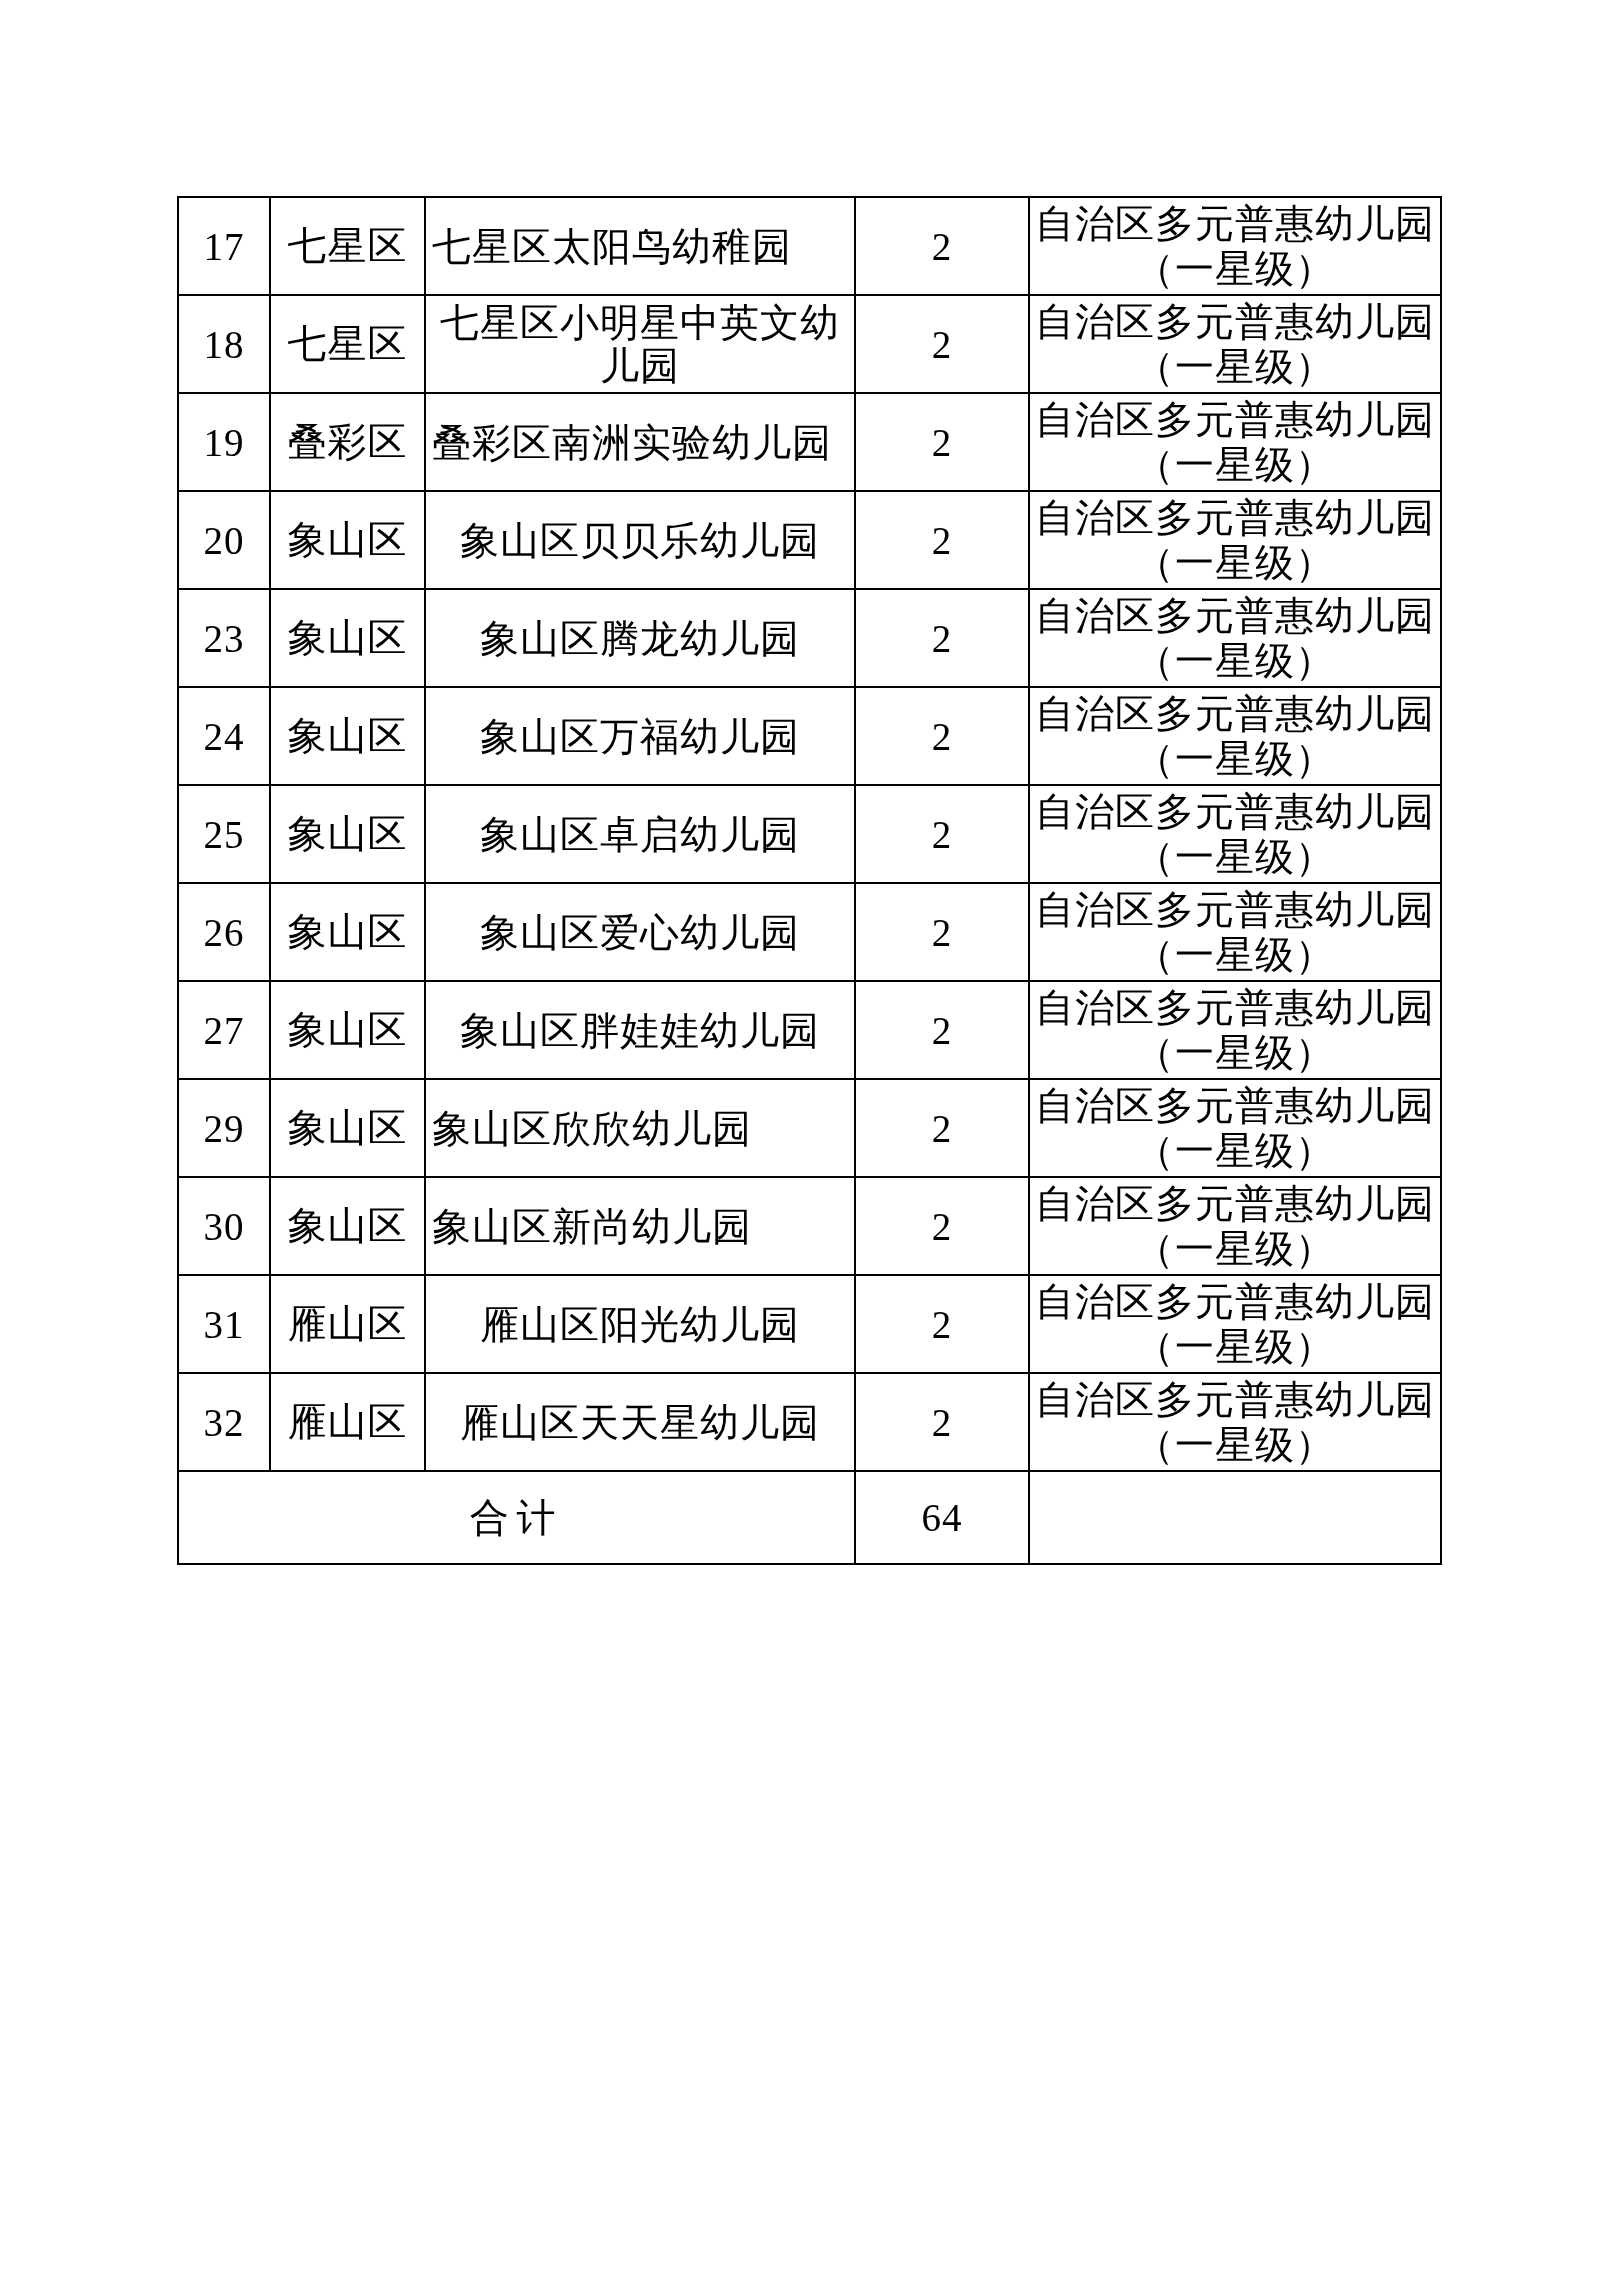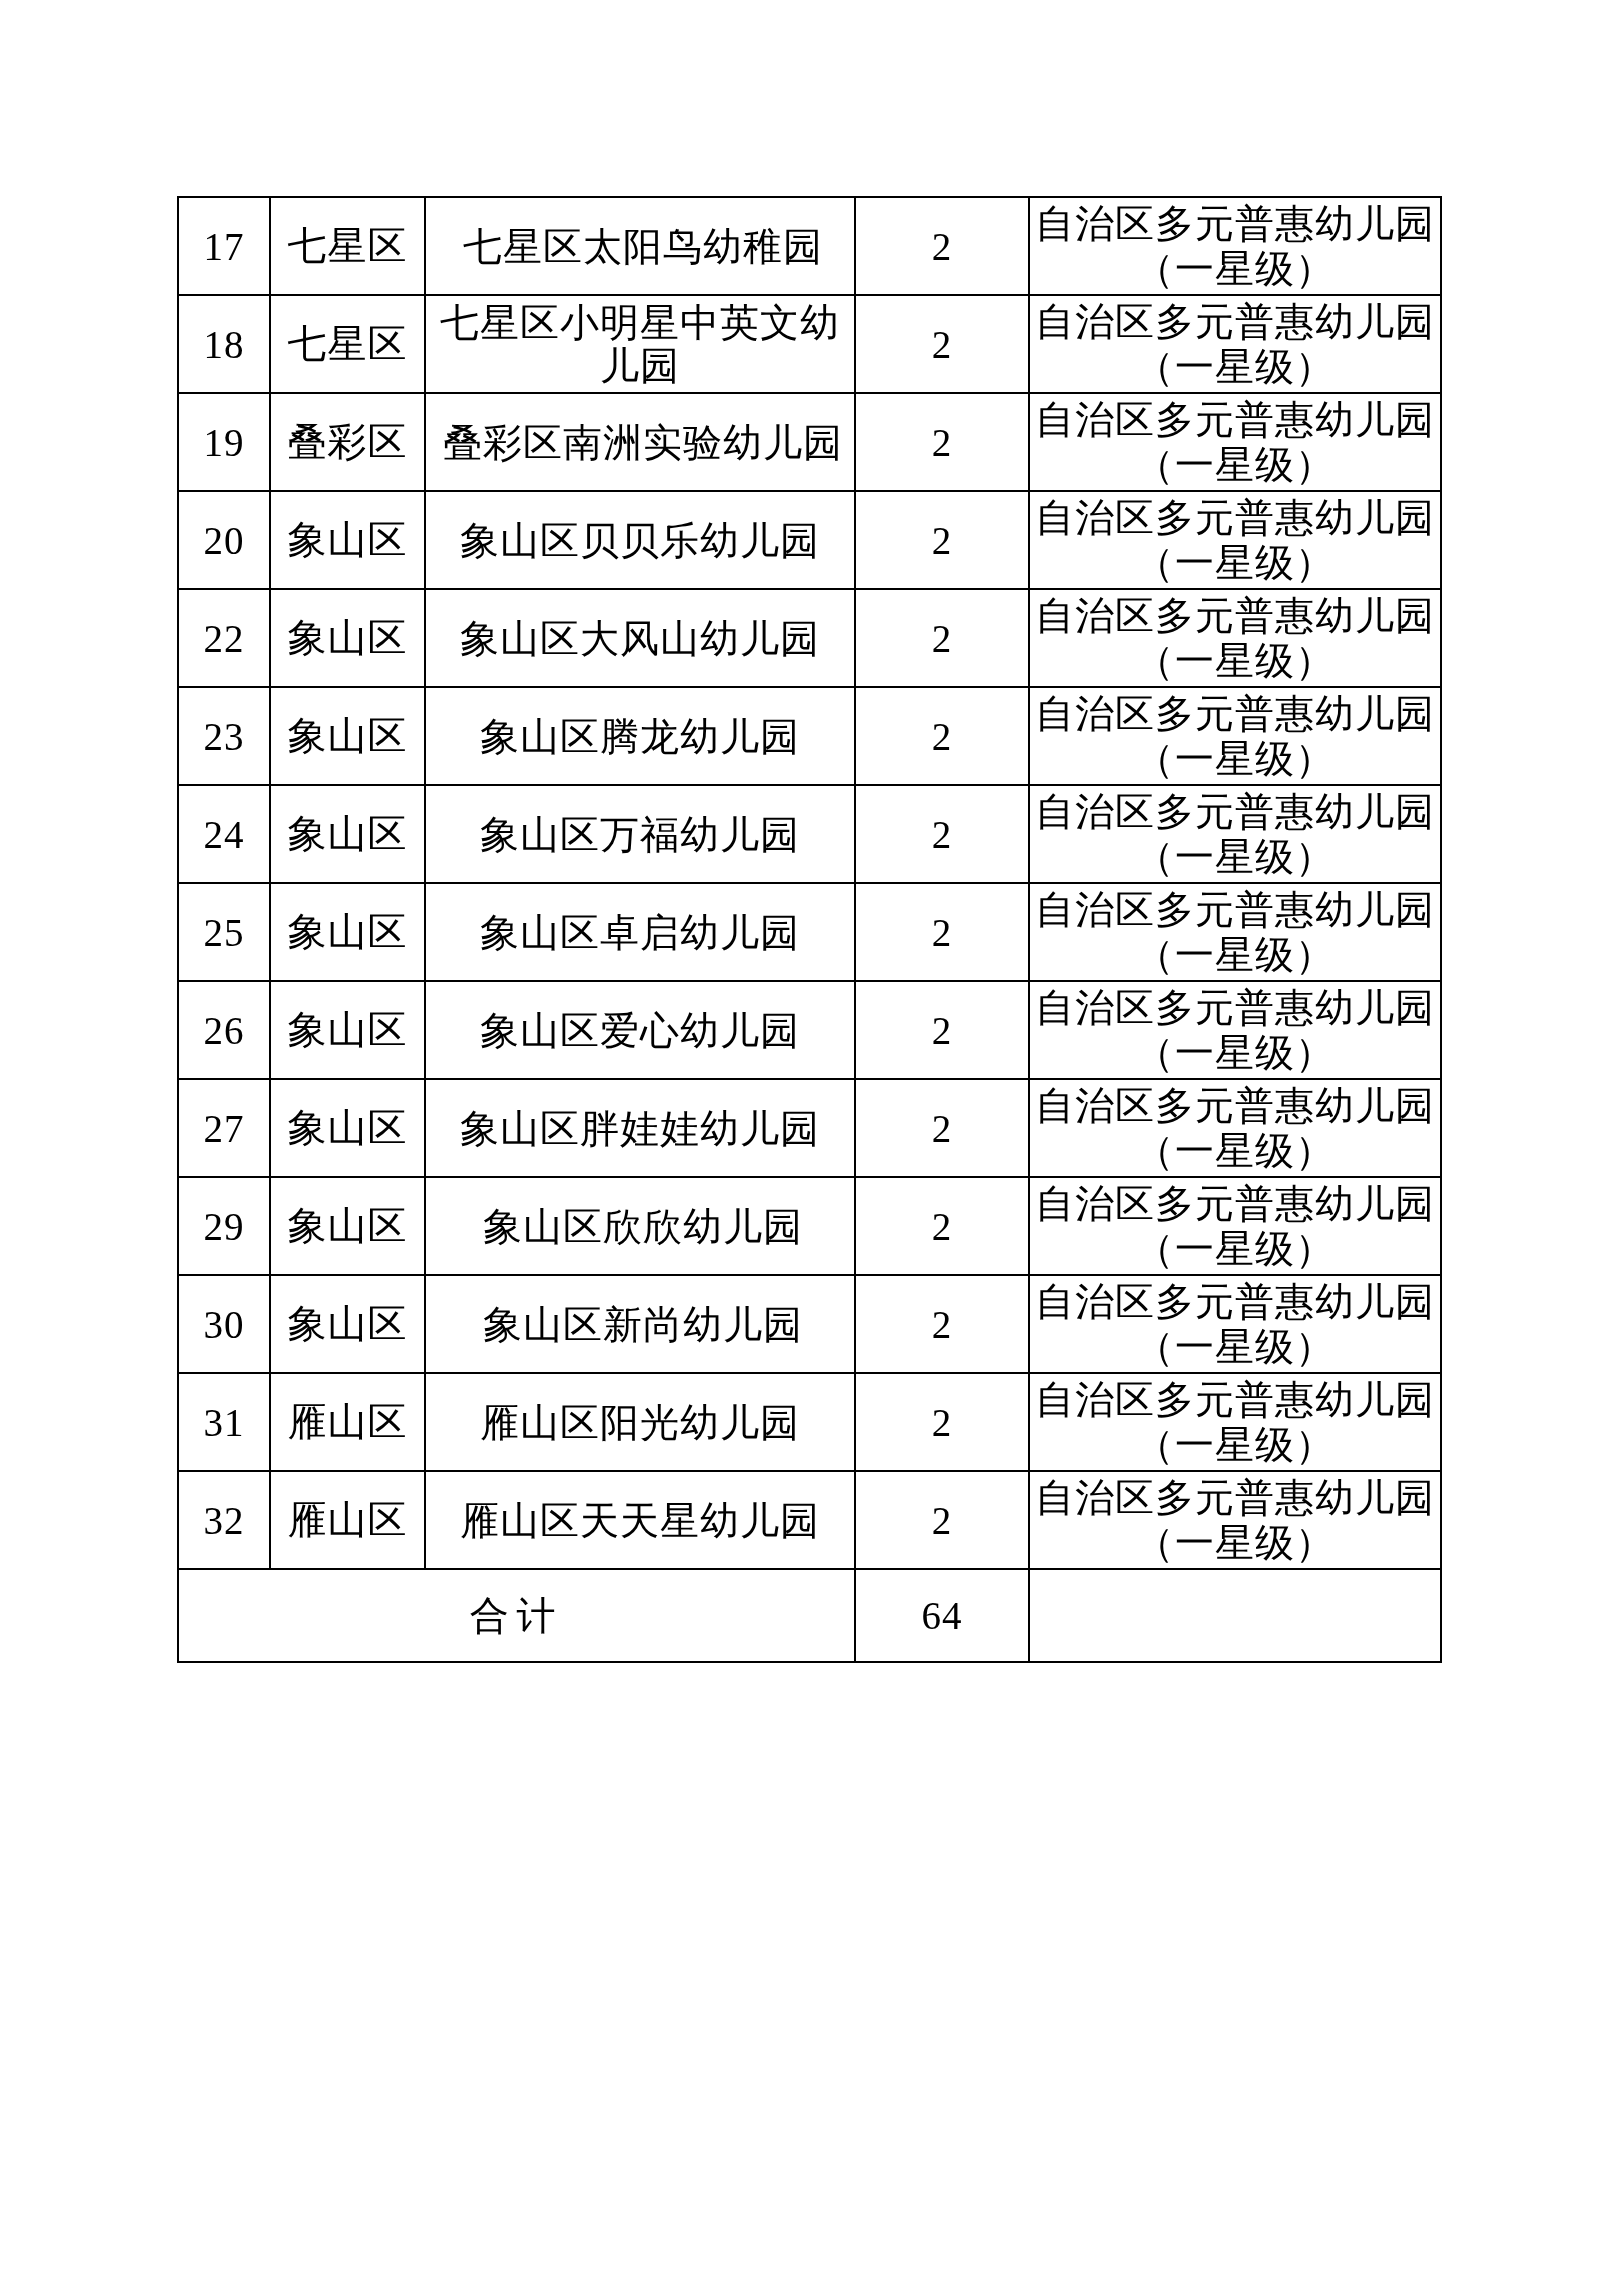--- a/index.html
+++ b/index.html
@@ -35,21 +35,21 @@
   .alloc-table tbody tr { height: 98px; }
   .alloc-table tfoot tr { height: 93px; }
   .c-index { letter-spacing: 1px; }
   .c-district { letter-spacing: 1px; }
   .c-name {
     line-height: 43px;
     letter-spacing: 1px;
     padding: 0 3.9px;
   }
   .c-name.align-left {
-    text-align: center;
+    text-align: left;
     padding-left: 5.9px;
   }
   .c-count { letter-spacing: 1px; }
   .c-category { padding: 0 2px; }
   .cat-line {
     display: block;
     line-height: 45px;
     letter-spacing: 1px;
     white-space: nowrap;
   }
@@ -110,30 +110,20 @@
           <td class="c-index">20</td>
           <td class="c-district">象山区</td>
           <td class="c-name">象山区贝贝乐幼儿园</td>
           <td class="c-count">2</td>
           <td class="c-category">
             <span class="cat-line">自治区多元普惠幼儿园</span>
             <span class="cat-line">（一星级）</span>
           </td>
         </tr>
         <tr>
-          <td class="c-index">22</td>
-          <td class="c-district">象山区</td>
-          <td class="c-name">象山区大风山幼儿园</td>
-          <td class="c-count">2</td>
-          <td class="c-category">
-            <span class="cat-line">自治区多元普惠幼儿园</span>
-            <span class="cat-line">（一星级）</span>
-          </td>
-        </tr>
-        <tr>
           <td class="c-index">23</td>
           <td class="c-district">象山区</td>
           <td class="c-name">象山区腾龙幼儿园</td>
           <td class="c-count">2</td>
           <td class="c-category">
             <span class="cat-line">自治区多元普惠幼儿园</span>
             <span class="cat-line">（一星级）</span>
           </td>
         </tr>
         <tr>

